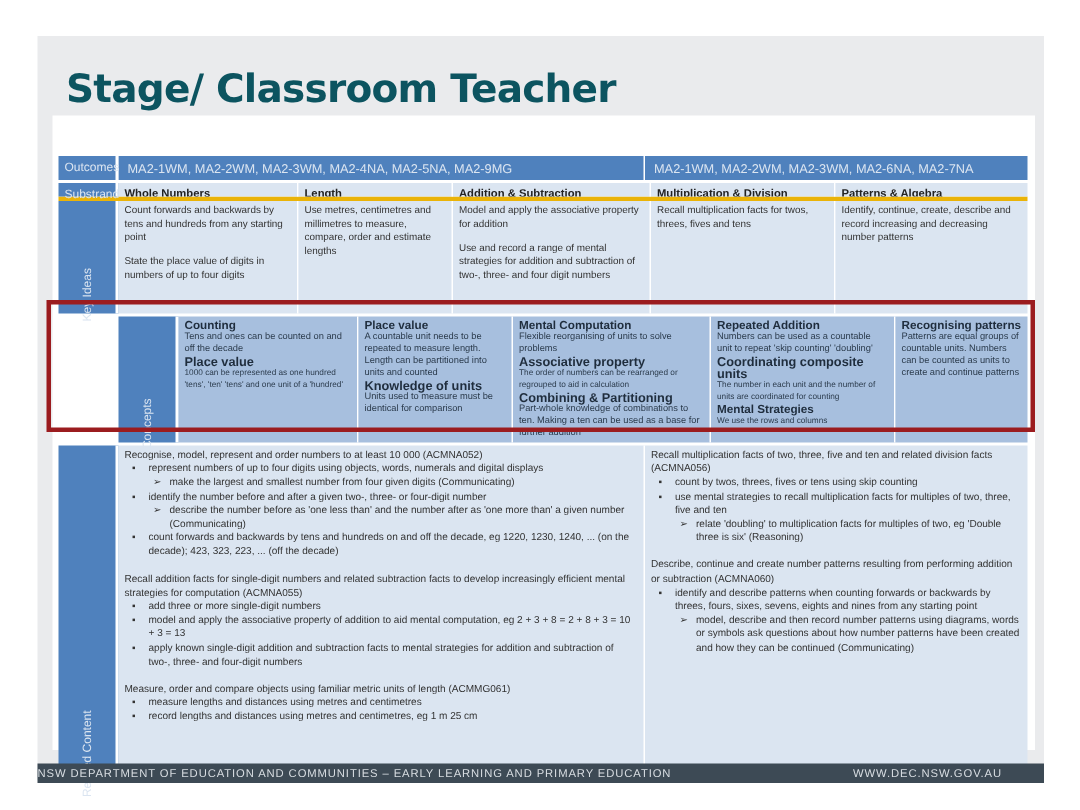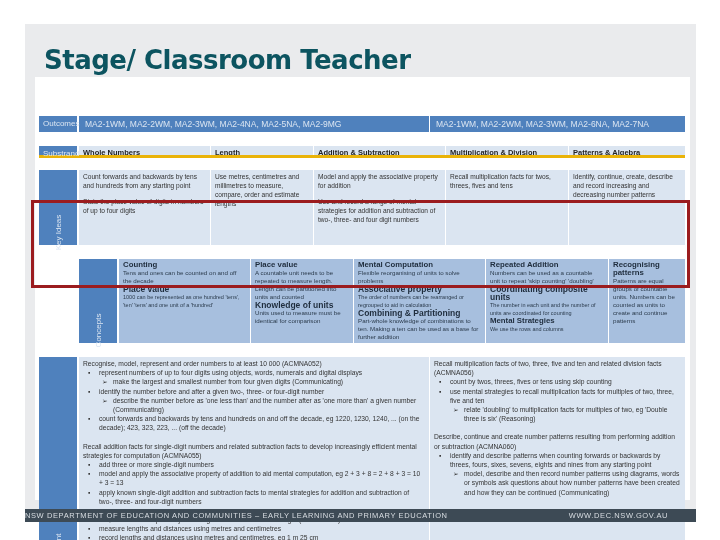--- a/index.html
+++ b/index.html
@@ -6,32 +6,32 @@
   html, body { width: 720px; height: 540px; background: #ffffff; overflow: hidden; }
   body { font-family: "Liberation Sans", sans-serif; position: relative; }
 
   .slide-bg { position: absolute; left: 25px; top: 24px; width: 671px; height: 496px; background: #eaebed; }
   .slide-title { position: absolute; left: 44px; top: 45px; font-family: "DejaVu Sans", sans-serif; font-weight: bold; font-size: 26px; color: #0c5460; letter-spacing: -0.5px; }
 
   .doc { position: absolute; left: 35px; top: 77px; width: 655px; height: 423px; background: #ffffff; }
   .doc-subtitle { position: absolute; left: 4px; top: 4px; font-size: 8.5px; font-style: italic; color: #555; }
 
   .tbl { position: absolute; left: 4px; top: 27px; width: 646px; font-size: 6.6px; color: #333; }
-  .row { display: flex; width: 100%; margin-top: 12px; }
+  .row { display: flex; width: 100%; }
   .lbl { width: 40px; background: #4f81bd; color: #dbe5f1; font-size: 8px; flex-shrink: 0; position: relative; border-right: 2px solid #fff; }
   .lbl.h { padding: 3px 4px; }
   .lbl .vtext { position: absolute; left: 50%; bottom: 8px; transform: translateX(-50%) rotate(-90deg); transform-origin: center; white-space: nowrap; font-size: 8px; }
 
   .outcomes-row { height: 16px; }
   .outcomes-row .oc { background: #4f81bd; color: #dbe5f1; font-size: 8.5px; padding: 3px 6px; }
   .oc.a { width: 351px; border-right: 1px solid #fff; }
   .oc.b { flex: 1; text-align: left; }
 
   .cell { background: #dbe5f1; padding: 2px 4px; border-right: 1px solid #fff; overflow: hidden; }
-  .c1 { width: 132px; } .c2 { width: 103px; } .c3 { width: 132px; } .c4 { width: 123px; } .c5 { flex: 1; border-right: none; }
+  .c1 { width: 120px; } .c2 { width: 103px; } .c3 { width: 132px; } .c4 { width: 123px; } .c5 { flex: 1; border-right: none; }
   .sub-row { height: 14px; border-bottom: 3px solid #eab308; }
   .sub-row .cell { font-weight: bold; font-size: 7.5px; color: #222; padding-top: 2px; }
   .key-row { height: 77px; border-bottom: 2px solid #fff; }
   .key-row p { margin-bottom: 7px; line-height: 9px; }
   .con-row { height: 84px; padding-left: 40px; }
   .con-row .cell { background: #a7bfde; line-height: 8px; }
   .con-row .hd { font-weight: bold; font-size: 7.8px; color: #1f2d3d; }
   .con-row .hd.big { font-size: 8.5px; }
   .con-row .tx { font-size: 6.2px; color: #2b3b4c; }
   .con-row .tx.small { font-size: 5.5px; }

